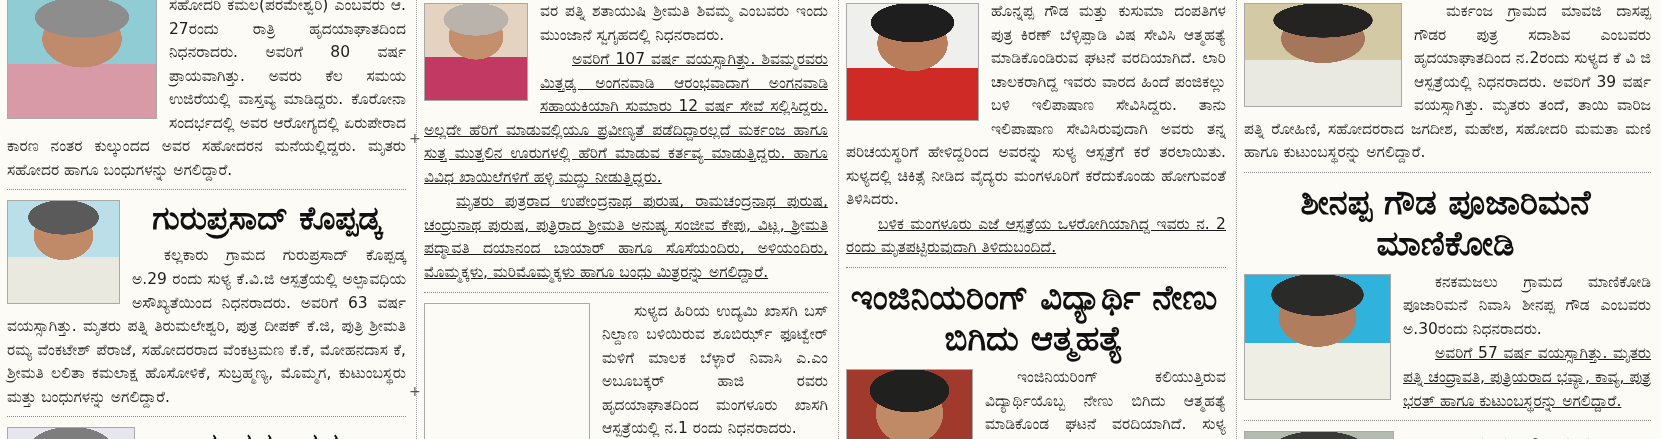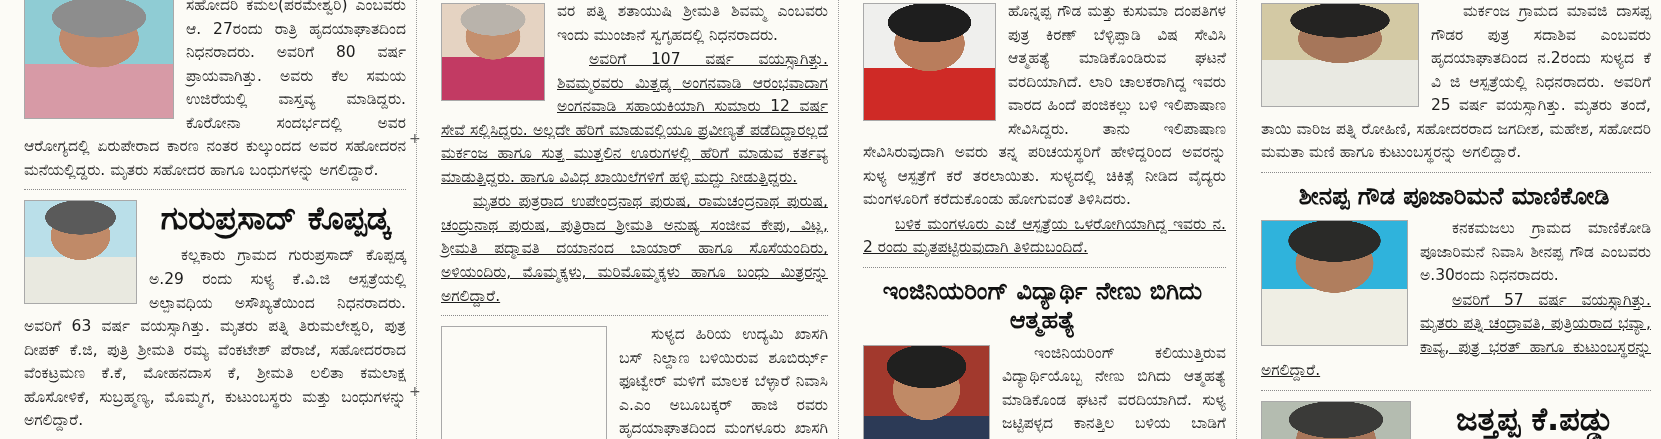--- a/index.html
+++ b/index.html
@@ -3,21 +3,21 @@
 <meta charset="utf-8">
 <style>
   * { margin:0; padding:0; box-sizing:border-box; }
   html,body { width:1661px; height:439px; overflow:hidden; }
   body {
     background:#fcfbf6;
     color:#1d1d1d;
     font-family:"DejaVu Sans", sans-serif;
   }
   .paper { display:flex; width:1661px; height:439px; position:relative; }
-  .col { height:439px; overflow:hidden; padding:0 10px 0 24px; }
+  .col { height:439px; overflow:hidden; padding:0 10px 0 7px; }
   .col-1 { width:416px; }
   .col-2 { width:422px; }
   .col-3 { width:398px; }
   .col-4 { width:425px; }
   .col + .col { border-left:1px dotted #9a9a9a; }
 
   .art { overflow:visible; }
   .art + .art { border-top:1px dotted #8a8a8a; margin-top:7px; padding-top:7px; }
   .clip-top { margin-top:-6px; }
 
@@ -28,21 +28,21 @@
   }
 
   .hl {
     font-weight:700;
     text-align:center;
     font-size:32px;
     line-height:1.22;
     margin:2px 4px 6px 0;
     color:#111;
   }
-  .hl-big { font-size:24px; }
+  .hl-big { font-size:34px; }
 
   p.body {
     font-size:15.5px;
     line-height:1.52;
     text-align:justify;
     color:#1d1d1d;
   }
   p.body + p.body { margin-top:1px;text-decoration:underline; }
   p.indent { text-indent:32px; }
 
@@ -105,21 +105,21 @@
       <h2 class="hl hl-big">ಇಂಜಿನಿಯರಿಂಗ್ ವಿದ್ಯಾರ್ಥಿ ನೇಣು ಬಿಗಿದು ಆತ್ಮಹತ್ಯೆ</h2>
       <div class="photo" style="width: 127px; height: 130px; background: radial-gradient(32% 17% at 50% 16%, rgb(32, 32, 31) 99%, transparent 100%), radial-gradient(27% 24% at 50% 34%, rgb(192, 138, 102) 99%, transparent 100%), linear-gradient(to top, rgb(44, 58, 86) 45%, transparent 45%), linear-gradient(rgb(162, 57, 45), rgb(162, 57, 45));"></div>
       <p class="body indent">ಇಂಜಿನಿಯರಿಂಗ್ ಕಲಿಯುತ್ತಿರುವ ವಿದ್ಯಾರ್ಥಿಯೊಬ್ಬ ನೇಣು ಬಿಗಿದು ಆತ್ಮಹತ್ಯೆ ಮಾಡಿಕೊಂಡ ಘಟನೆ ವರದಿಯಾಗಿದೆ. ಸುಳ್ಯ ಜಟ್ಟಿಪಳ್ಳದ ಕಾನತ್ತಿಲ ಬಳಿಯ ಬಾಡಿಗೆ ಮನೆಯೊಂದರಲ್ಲಿದ್ದ ದುಗಲಡ್ಕ ಕೇಶವ ಪೂಜಾರಿ ಎಂಬವರ ಪುತ್ರ ಇಂಜಿನಿಯರಿಂಗ್ ವಿದ್ಯಾರ್ಥಿ ವೀಕ್ಷಿತ್ (19 ವರ್ಷ) ಮನೆಯಲ್ಲಿ ಯಾರು ಇಲ್ಲದ ಸಂದರ್ಭ ಪಕ್ಕಾಸಿಗೆ ನೇಣು ಬಿಗಿದುಕೊಂಡು ಆತ್ಮಹತ್ಯೆ ಮಾಡಿಕೊಂಡಿದ್ದಾರೆ.</p>
 
     </article>
   </div>
 
   <div class="col col-4">
     <article class="art">
       <div class="photo" style="width: 158px; height: 104px; background: radial-gradient(32% 17% at 50% 16%, rgb(36, 35, 34) 99%, transparent 100%), radial-gradient(27% 24% at 50% 34%, rgb(166, 118, 90) 99%, transparent 100%), linear-gradient(to top, rgb(233, 233, 226) 45%, transparent 45%), linear-gradient(rgb(211, 201, 164), rgb(211, 201, 164));"></div>
-      <p class="body indent">ಮರ್ಕಂಜ ಗ್ರಾಮದ ಮಾವಜಿ ದಾಸಪ್ಪ ಗೌಡರ ಪುತ್ರ ಸದಾಶಿವ ಎಂಬವರು ಹೃದಯಾಘಾತದಿಂದ ನ.2ರಂದು ಸುಳ್ಯದ ಕೆ ವಿ ಜಿ ಆಸ್ಪತ್ರೆಯಲ್ಲಿ ನಿಧನರಾದರು. ಅವರಿಗೆ 25 ವರ್ಷ ವಯಸ್ಸಾಗಿತ್ತು. ಮೃತರು ತಂದೆ, ತಾಯಿ ವಾರಿಜ ಪತ್ನಿ ರೋಹಿಣಿ, ಸಹೋದರರಾದ ಜಗದೀಶ, ಮಹೇಶ, ಸಹೋದರಿ ಮಮತಾ ಮಣಿ ಹಾಗೂ ಕುಟುಂಬಸ್ಥರನ್ನು ಅಗಲಿದ್ದಾರೆ.</p>
+      <p class="body indent">ಮರ್ಕಂಜ ಗ್ರಾಮದ ಮಾವಜಿ ದಾಸಪ್ಪ ಗೌಡರ ಪುತ್ರ ಸದಾಶಿವ ಎಂಬವರು ಹೃದಯಾಘಾತದಿಂದ ನ.2ರಂದು ಸುಳ್ಯದ ಕೆ ವಿ ಜಿ ಆಸ್ಪತ್ರೆಯಲ್ಲಿ ನಿಧನರಾದರು. ಅವರಿಗೆ 39 ವರ್ಷ ವಯಸ್ಸಾಗಿತ್ತು. ಮೃತರು ತಂದೆ, ತಾಯಿ ವಾರಿಜ ಪತ್ನಿ ರೋಹಿಣಿ, ಸಹೋದರರಾದ ಜಗದೀಶ, ಮಹೇಶ, ಸಹೋದರಿ ಮಮತಾ ಮಣಿ ಹಾಗೂ ಕುಟುಂಬಸ್ಥರನ್ನು ಅಗಲಿದ್ದಾರೆ.</p>
     </article>
     <article class="art">
       <h2 class="hl hl-big">ಶೀನಪ್ಪ ಗೌಡ ಪೂಜಾರಿಮನೆ ಮಾಣಿಕೋಡಿ</h2>
       <div class="photo" style="width: 147px; height: 126px; background: radial-gradient(32% 17% at 50% 16%, rgb(42, 42, 40) 99%, transparent 100%), radial-gradient(27% 24% at 50% 34%, rgb(176, 126, 94) 99%, transparent 100%), linear-gradient(to top, rgb(239, 238, 228) 45%, transparent 45%), linear-gradient(rgb(47, 179, 220), rgb(47, 179, 220));"></div>
       <p class="body indent">ಕನಕಮಜಲು ಗ್ರಾಮದ ಮಾಣಿಕೋಡಿ ಪೂಜಾರಿಮನೆ ನಿವಾಸಿ ಶೀನಪ್ಪ ಗೌಡ ಎಂಬವರು ಅ.30ರಂದು ನಿಧನರಾದರು.</p>
       <p class="body indent">ಅವರಿಗೆ 57 ವರ್ಷ ವಯಸ್ಸಾಗಿತ್ತು. ಮೃತರು ಪತ್ನಿ ಚಂದ್ರಾವತಿ, ಪುತ್ರಿಯರಾದ ಭವ್ಯಾ, ಕಾವ್ಯ, ಪುತ್ರ ಭರತ್ ಹಾಗೂ ಕುಟುಂಬಸ್ಥರನ್ನು ಅಗಲಿದ್ದಾರೆ.</p>
     </article>
     <article class="art">
       <div class="photo" style="width: 150px; height: 112px; background: radial-gradient(32% 17% at 50% 16%, rgb(58, 58, 56) 99%, transparent 100%), radial-gradient(27% 24% at 50% 34%, rgb(168, 118, 90) 99%, transparent 100%), linear-gradient(to top, rgb(231, 223, 198) 45%, transparent 45%), linear-gradient(rgb(180, 188, 176), rgb(180, 188, 176));"></div>
       <h2 class="hl">ಜತ್ತಪ್ಪ ಕೆ.ಪಡ್ಡು</h2>

